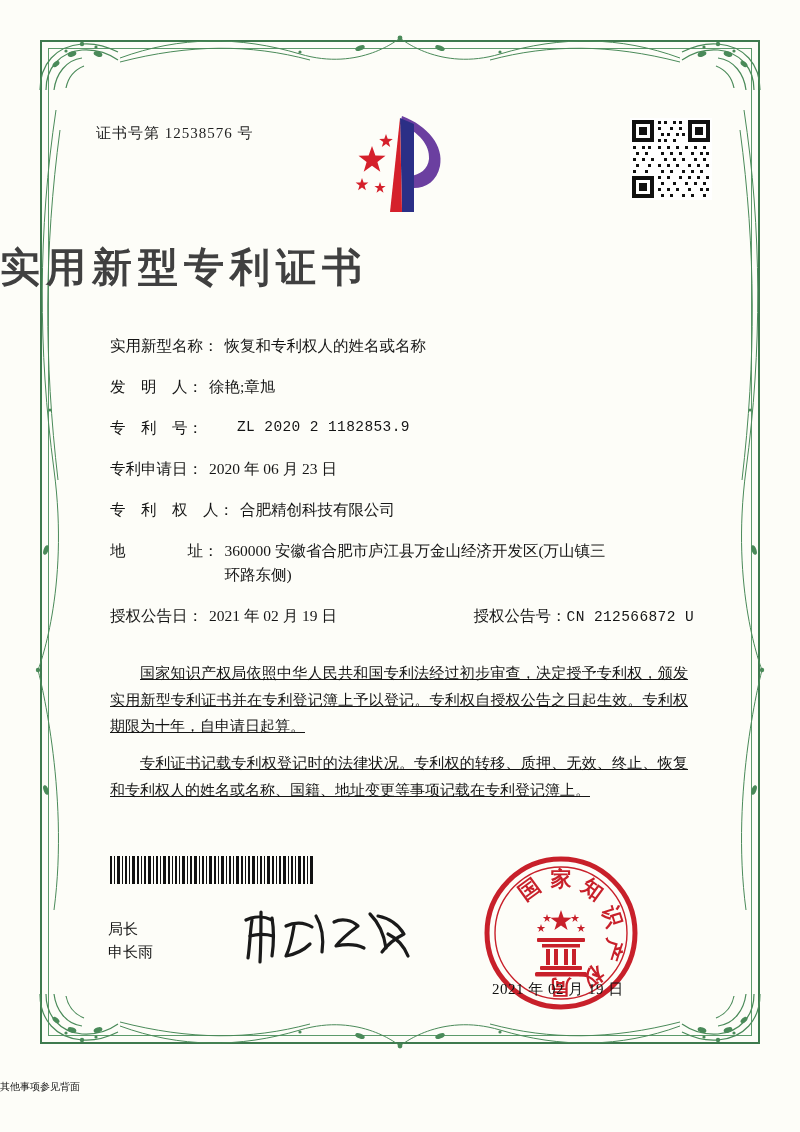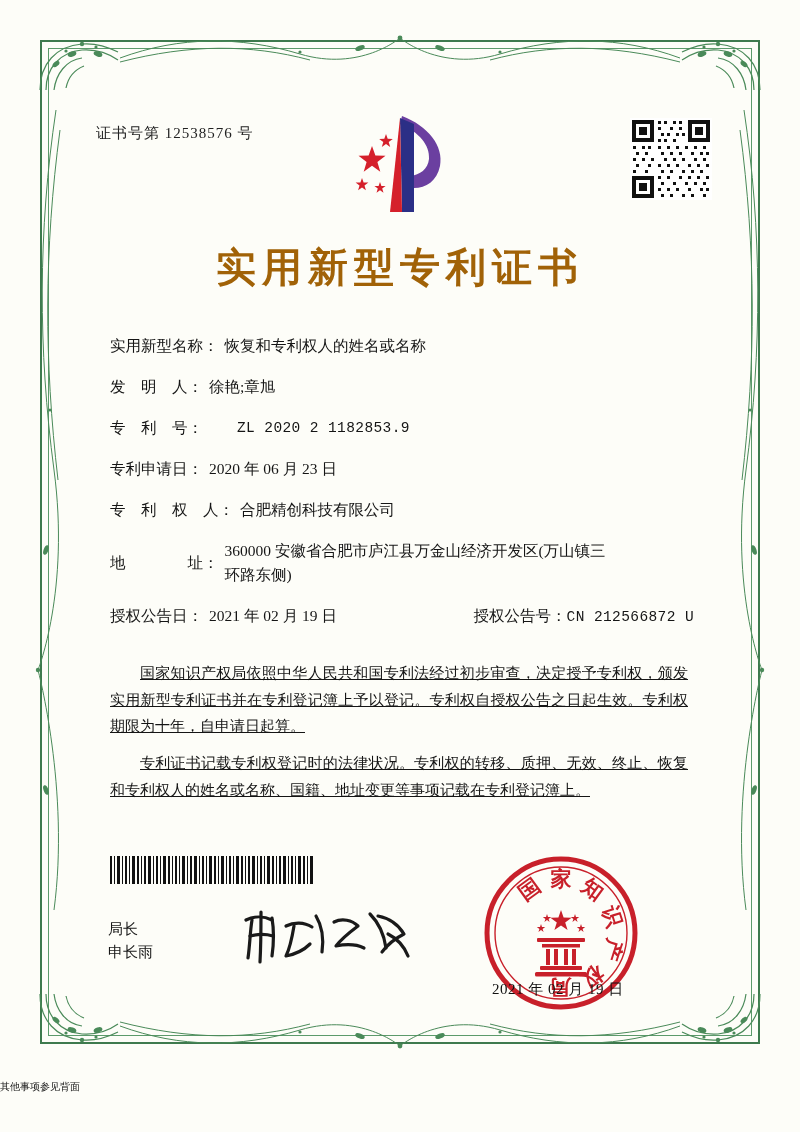--- a/index.html
+++ b/index.html
@@ -95,41 +95,41 @@
     width: 82px;
     height: 82px;
   }
 
   
   .cert-title {
     position: absolute;
     left: 0;
     right: 0;
     top: 240px;
-    text-align: center;
+    text-align: left;
     font-size: 40px;
     font-weight: bold;
     letter-spacing: 6px;
-    color: #a16207;
+    color: #404040;
     font-family: "Liberation Serif", "DejaVu Serif", serif;
   }
 
   
   .fields {
     position: absolute;
     left: 110px;
     top: 334px;
     width: 584px;
     font-size: 15.5px;
     line-height: 1.55;
     color: #151515;
   }
   .field-row {
     display: flex;
-    align-items: center;
+    align-items: flex-start;
     margin-bottom: 17px;
   }
   .field-label {
     flex: 0 0 auto;
     white-space: pre;
     color: #151515;
   }
   .field-value {
     flex: 1 1 auto;
     padding-left: 6px;

